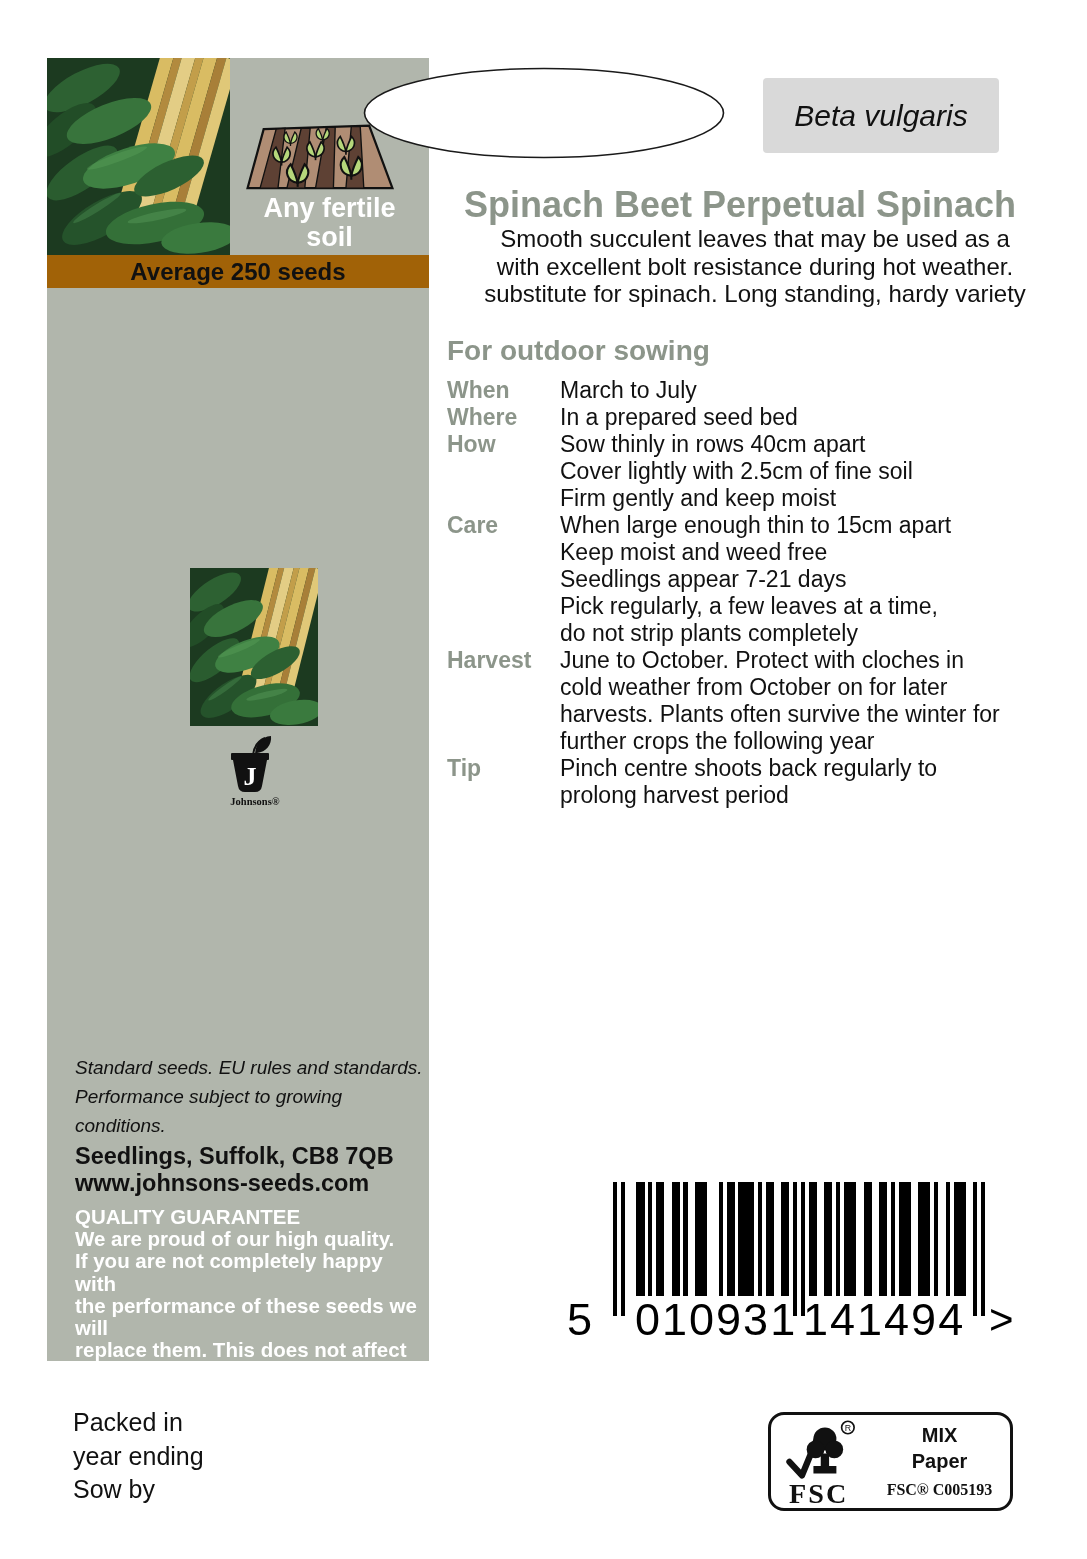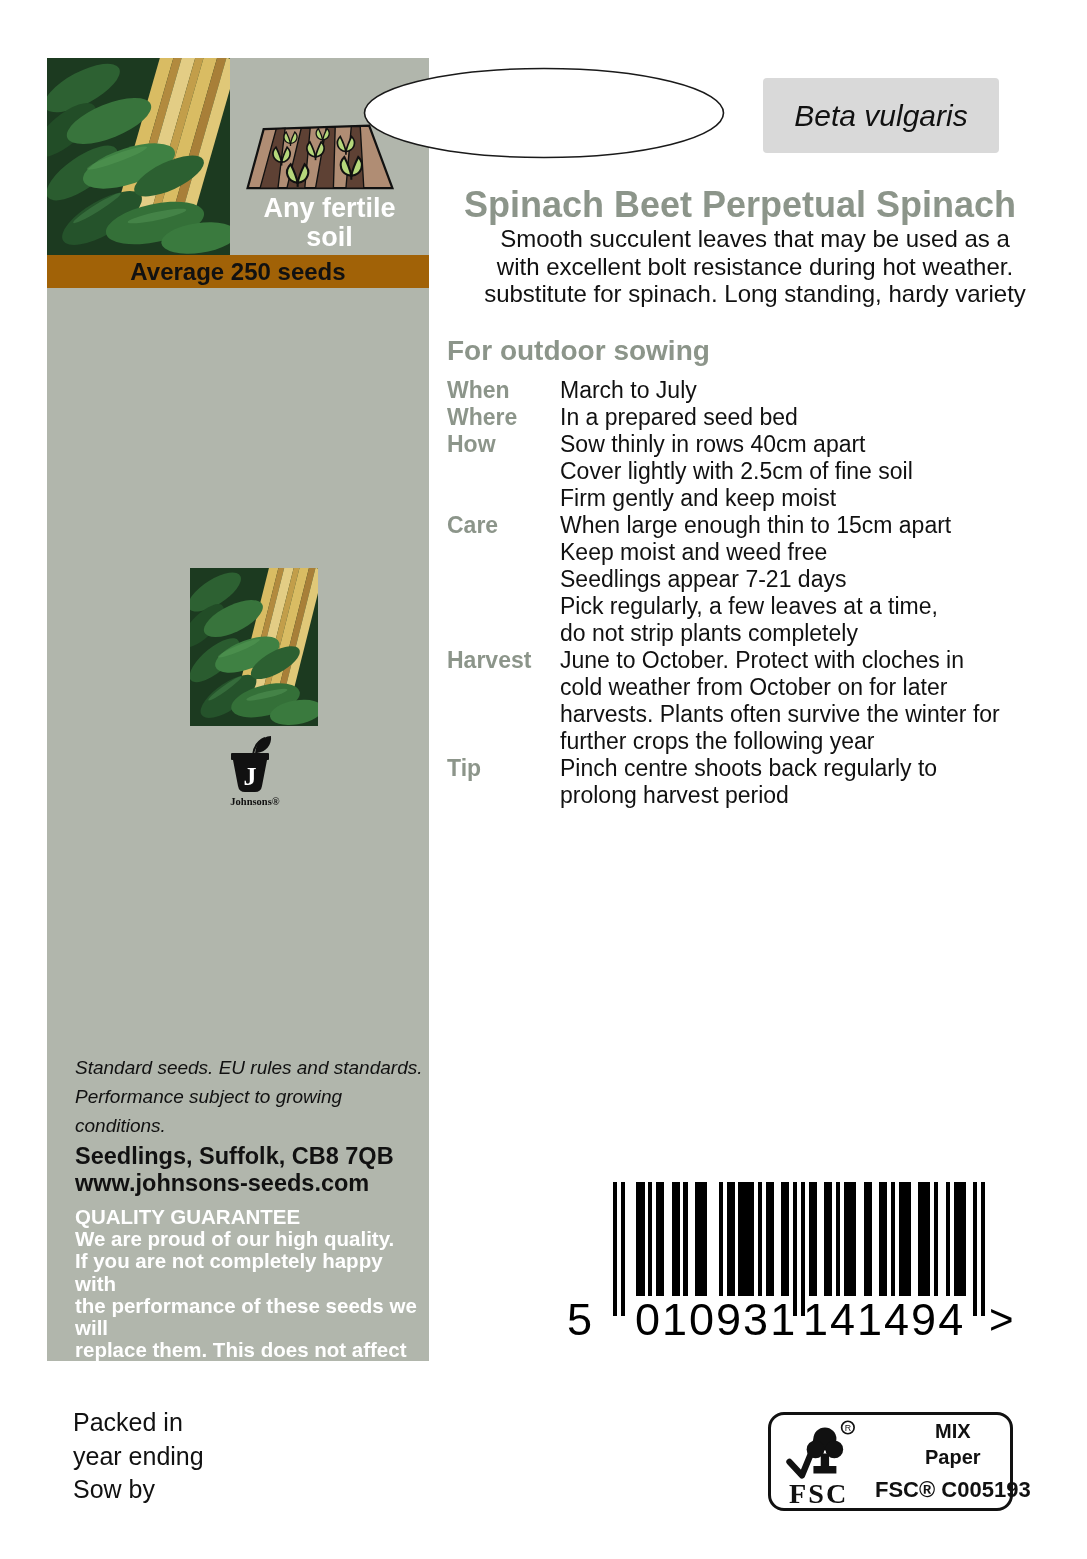--- a/index.html
+++ b/index.html
@@ -48,21 +48,21 @@
   .bc-gt { left:424px; top:118px; font-size:42px; letter-spacing:0; }
 
   
   .packed-in { position:absolute; left:73px; top:1406px; font-size:25px; line-height:33.5px; color:#111; }
   .fsc-box   { position:absolute; left:768px; top:1412px; width:245px; height:99px; background:#fff;
                border:3px solid #111; border-radius:16px; display:flex; align-items:center; padding:4px 6px 4px 8px; }
   .fsc-left  { width:96px; flex:none; }
   .fsc-right { flex:1; text-align:center; font-weight:bold; color:#111; }
   .fsc-right .l1 { font-size:20px; }
   .fsc-right .l2 { font-size:20px; margin-top:3px; }
-  .fsc-right .l3 { font-size:22px; margin-top:8px; white-space:nowrap; }
+  .fsc-right .l3 { font-size:16px; margin-top:8px; white-space:nowrap;font-family:Liberation Serif, serif; }
 </style>
 </head>
 <body>
 
 <div class="packet">
 
   <svg width="0" height="0" style="position:absolute" aria-hidden="true">
     <defs>
       <symbol id="spinachArt" viewBox="0 0 183 197" preserveAspectRatio="none">
         <rect width="183" height="197" fill="#1c3a20"></rect>

